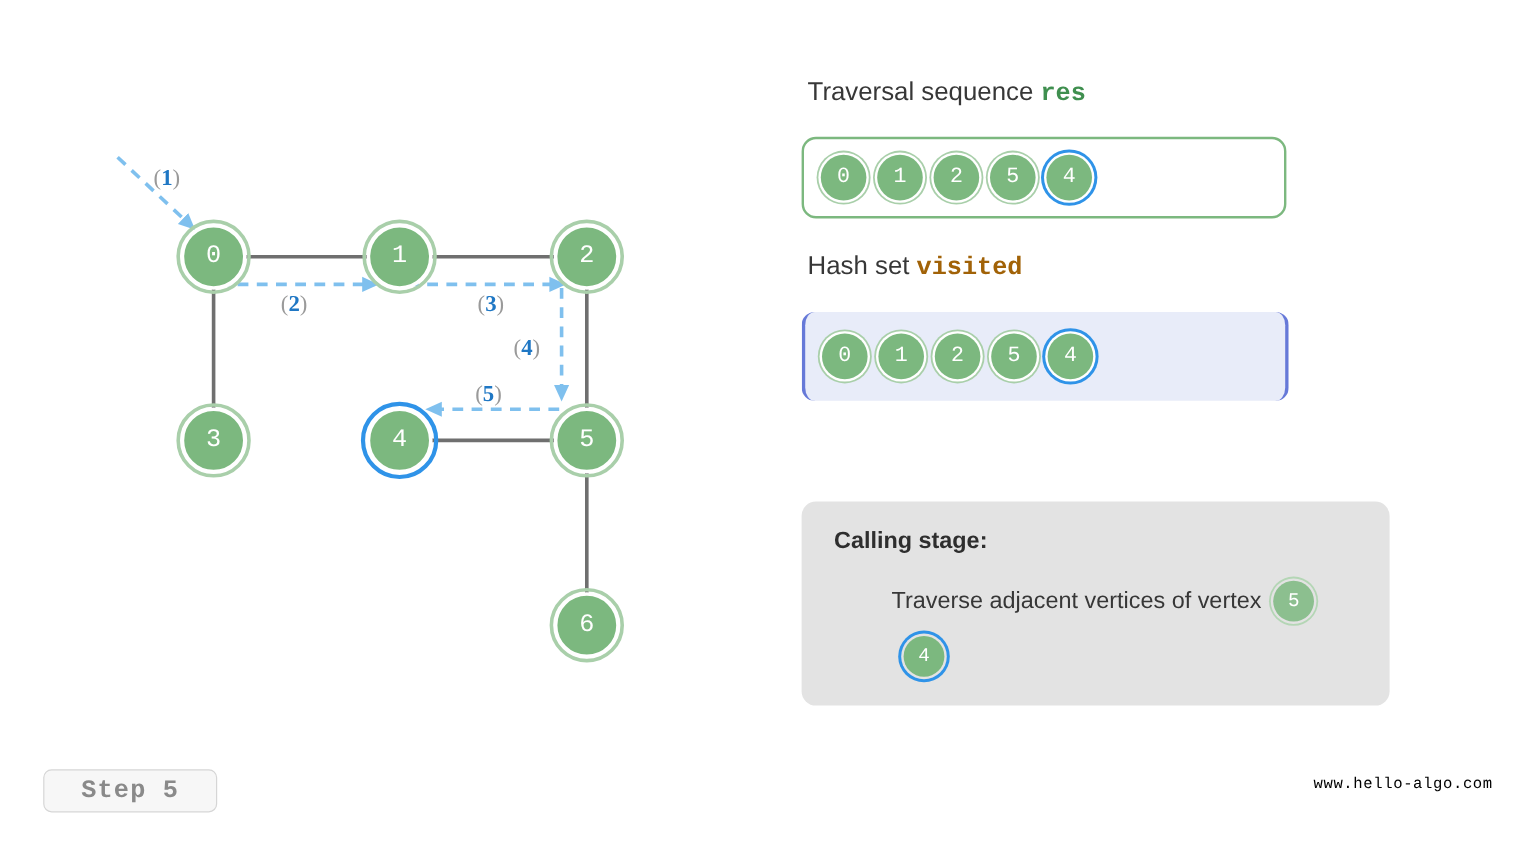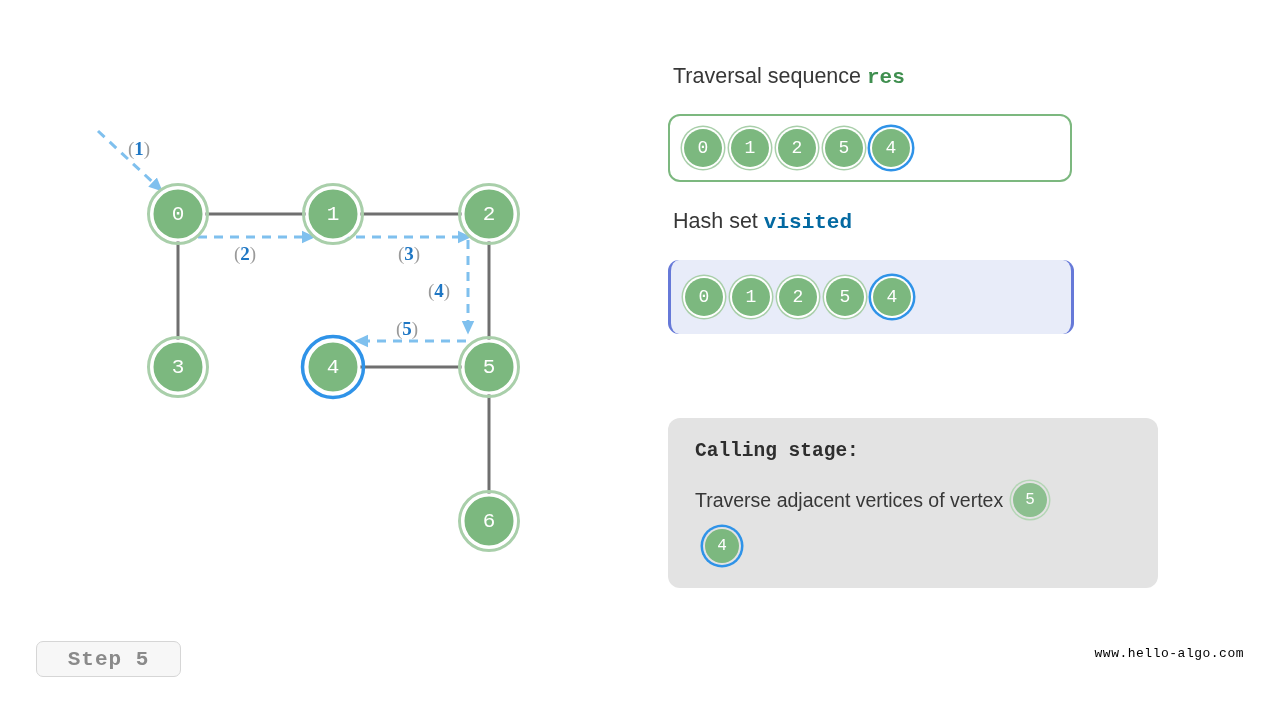--- a/index.html
+++ b/index.html
@@ -48,21 +48,21 @@
     white-space: nowrap;
   }
   .section-title .mono-green {
     font-family: "Liberation Mono", monospace;
     color: #3f8f4f;
     font-weight: bold;
     font-size: 21px;
   }
   .section-title .mono-blue {
     font-family: "Liberation Mono", monospace;
-    color: #0369a1;
+    color: #a16207;
     font-weight: bold;
     font-size: 21px;
     text-align: right;
   }
 
   #res-title { position: absolute; left: 5px; top: 64px; }
 
   #res-box {
     position: absolute;
     left: 0px; top: 114px;
@@ -121,29 +121,29 @@
     background: #e3e3e3;
     border-radius: 12px;
     box-sizing: border-box;
     padding: 22px 26px 0 27px;
   }
   #stage-heading {
     font-size: 19.5px;
     font-weight: bold;
     color: #2e2e2e;
     margin: 0 0 21px 0;
-    font-family: Liberation Mono, monospace;
   }
   .stage-line {
     display: flex;
     align-items: center;
     font-size: 19.5px;
     color: #373737;
     margin-bottom: 12px;
     white-space: nowrap;
+    margin-left: 48px;
   }
   .stage-line .node {
     width: 34px; height: 34px;
     font-size: 16px;
     margin-left: 10px;
   }
   .stage-line .node.dim {
     background: #8cbf8f;
     box-shadow: 0 0 0 2px #e3e3e3, 0 0 0 3.5px #b4d6b5;
   }

